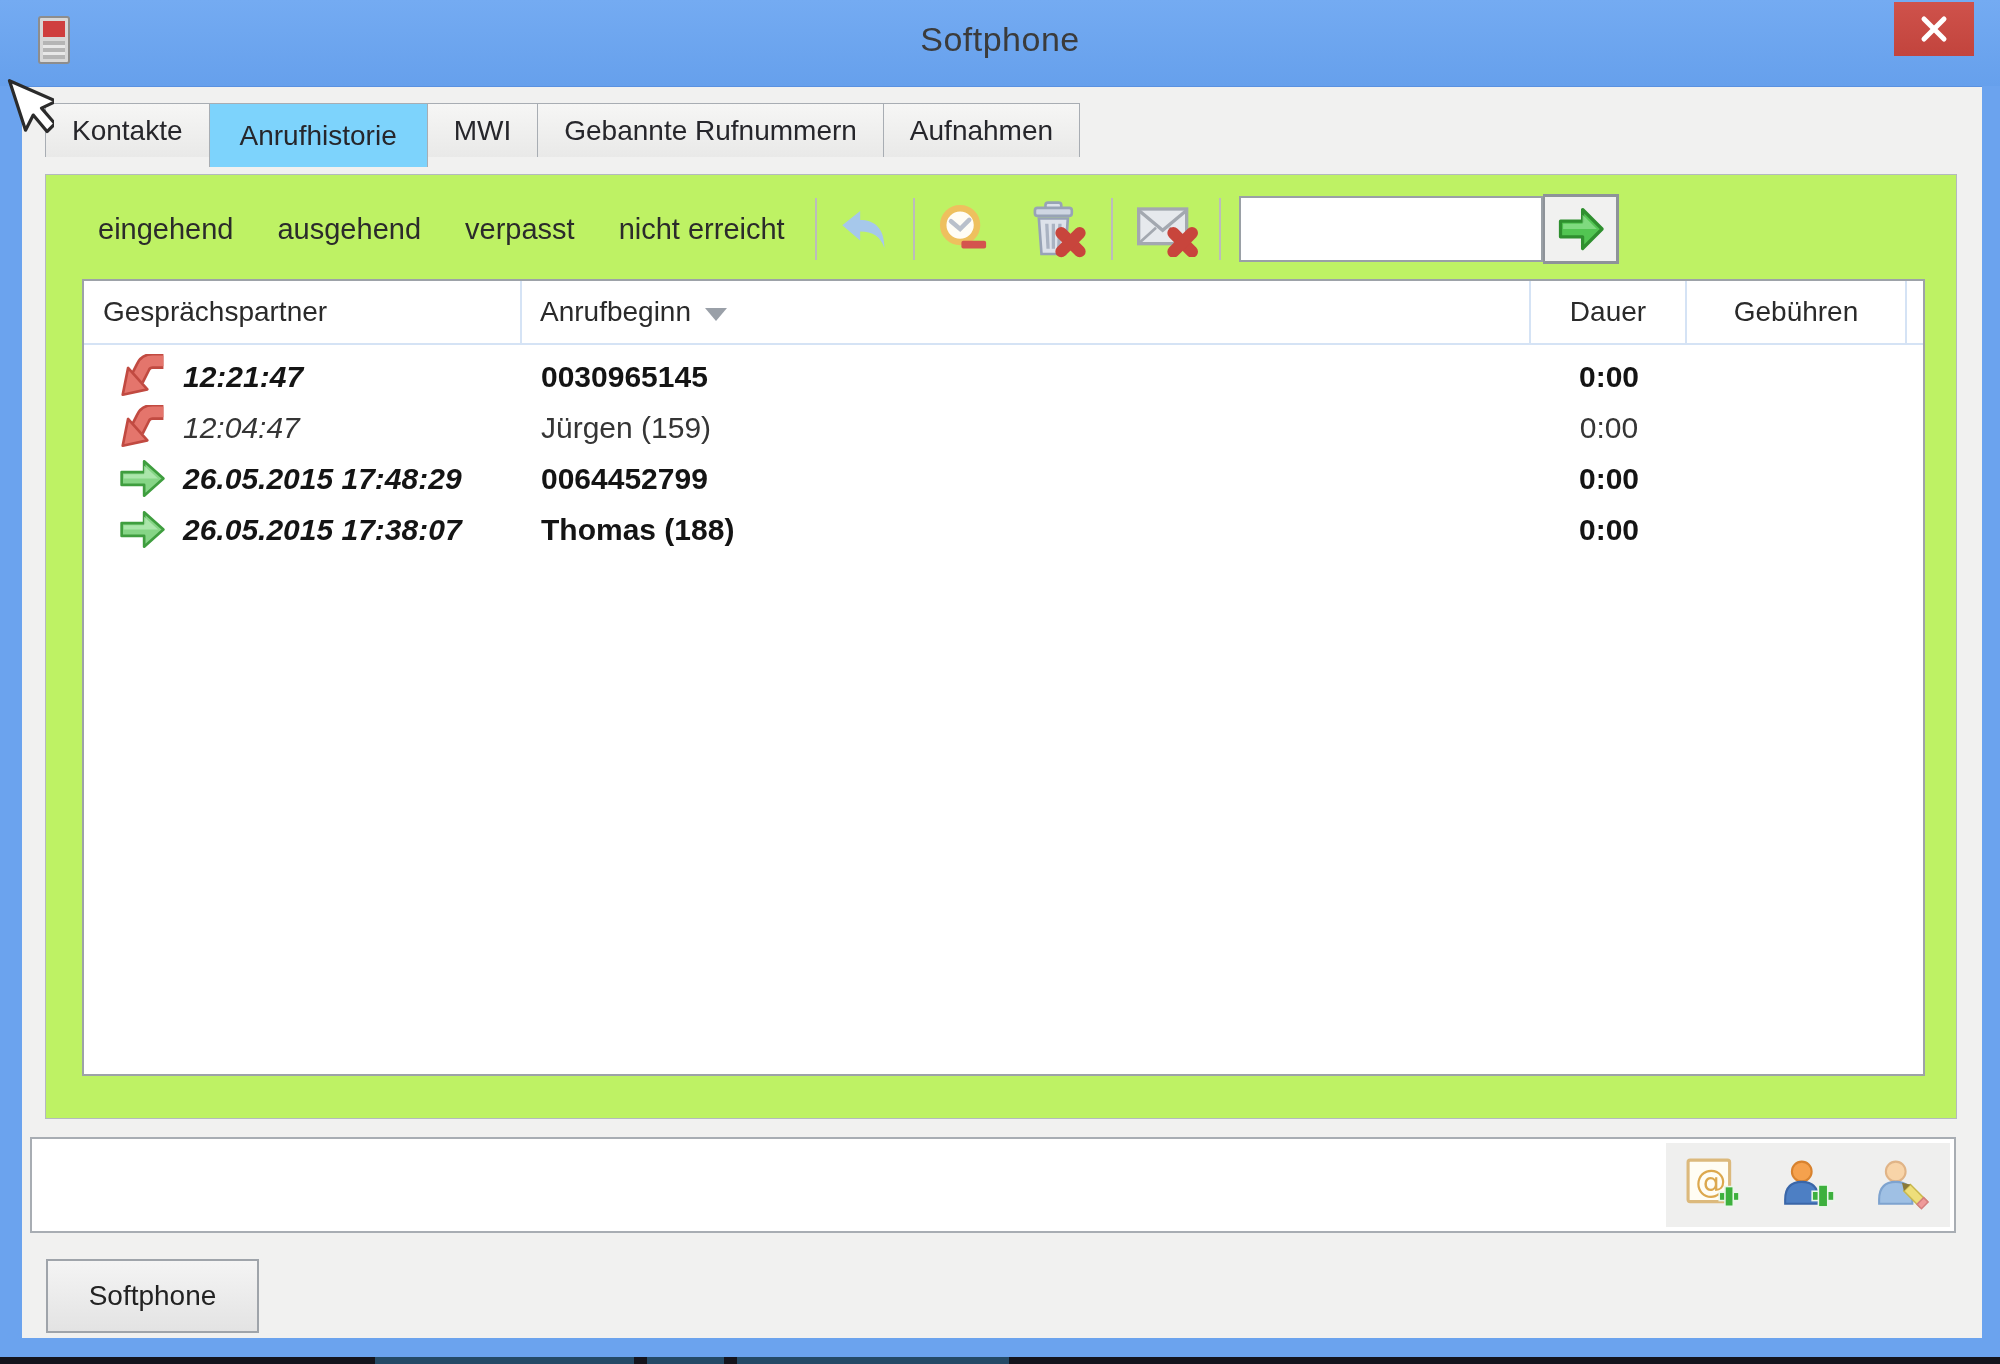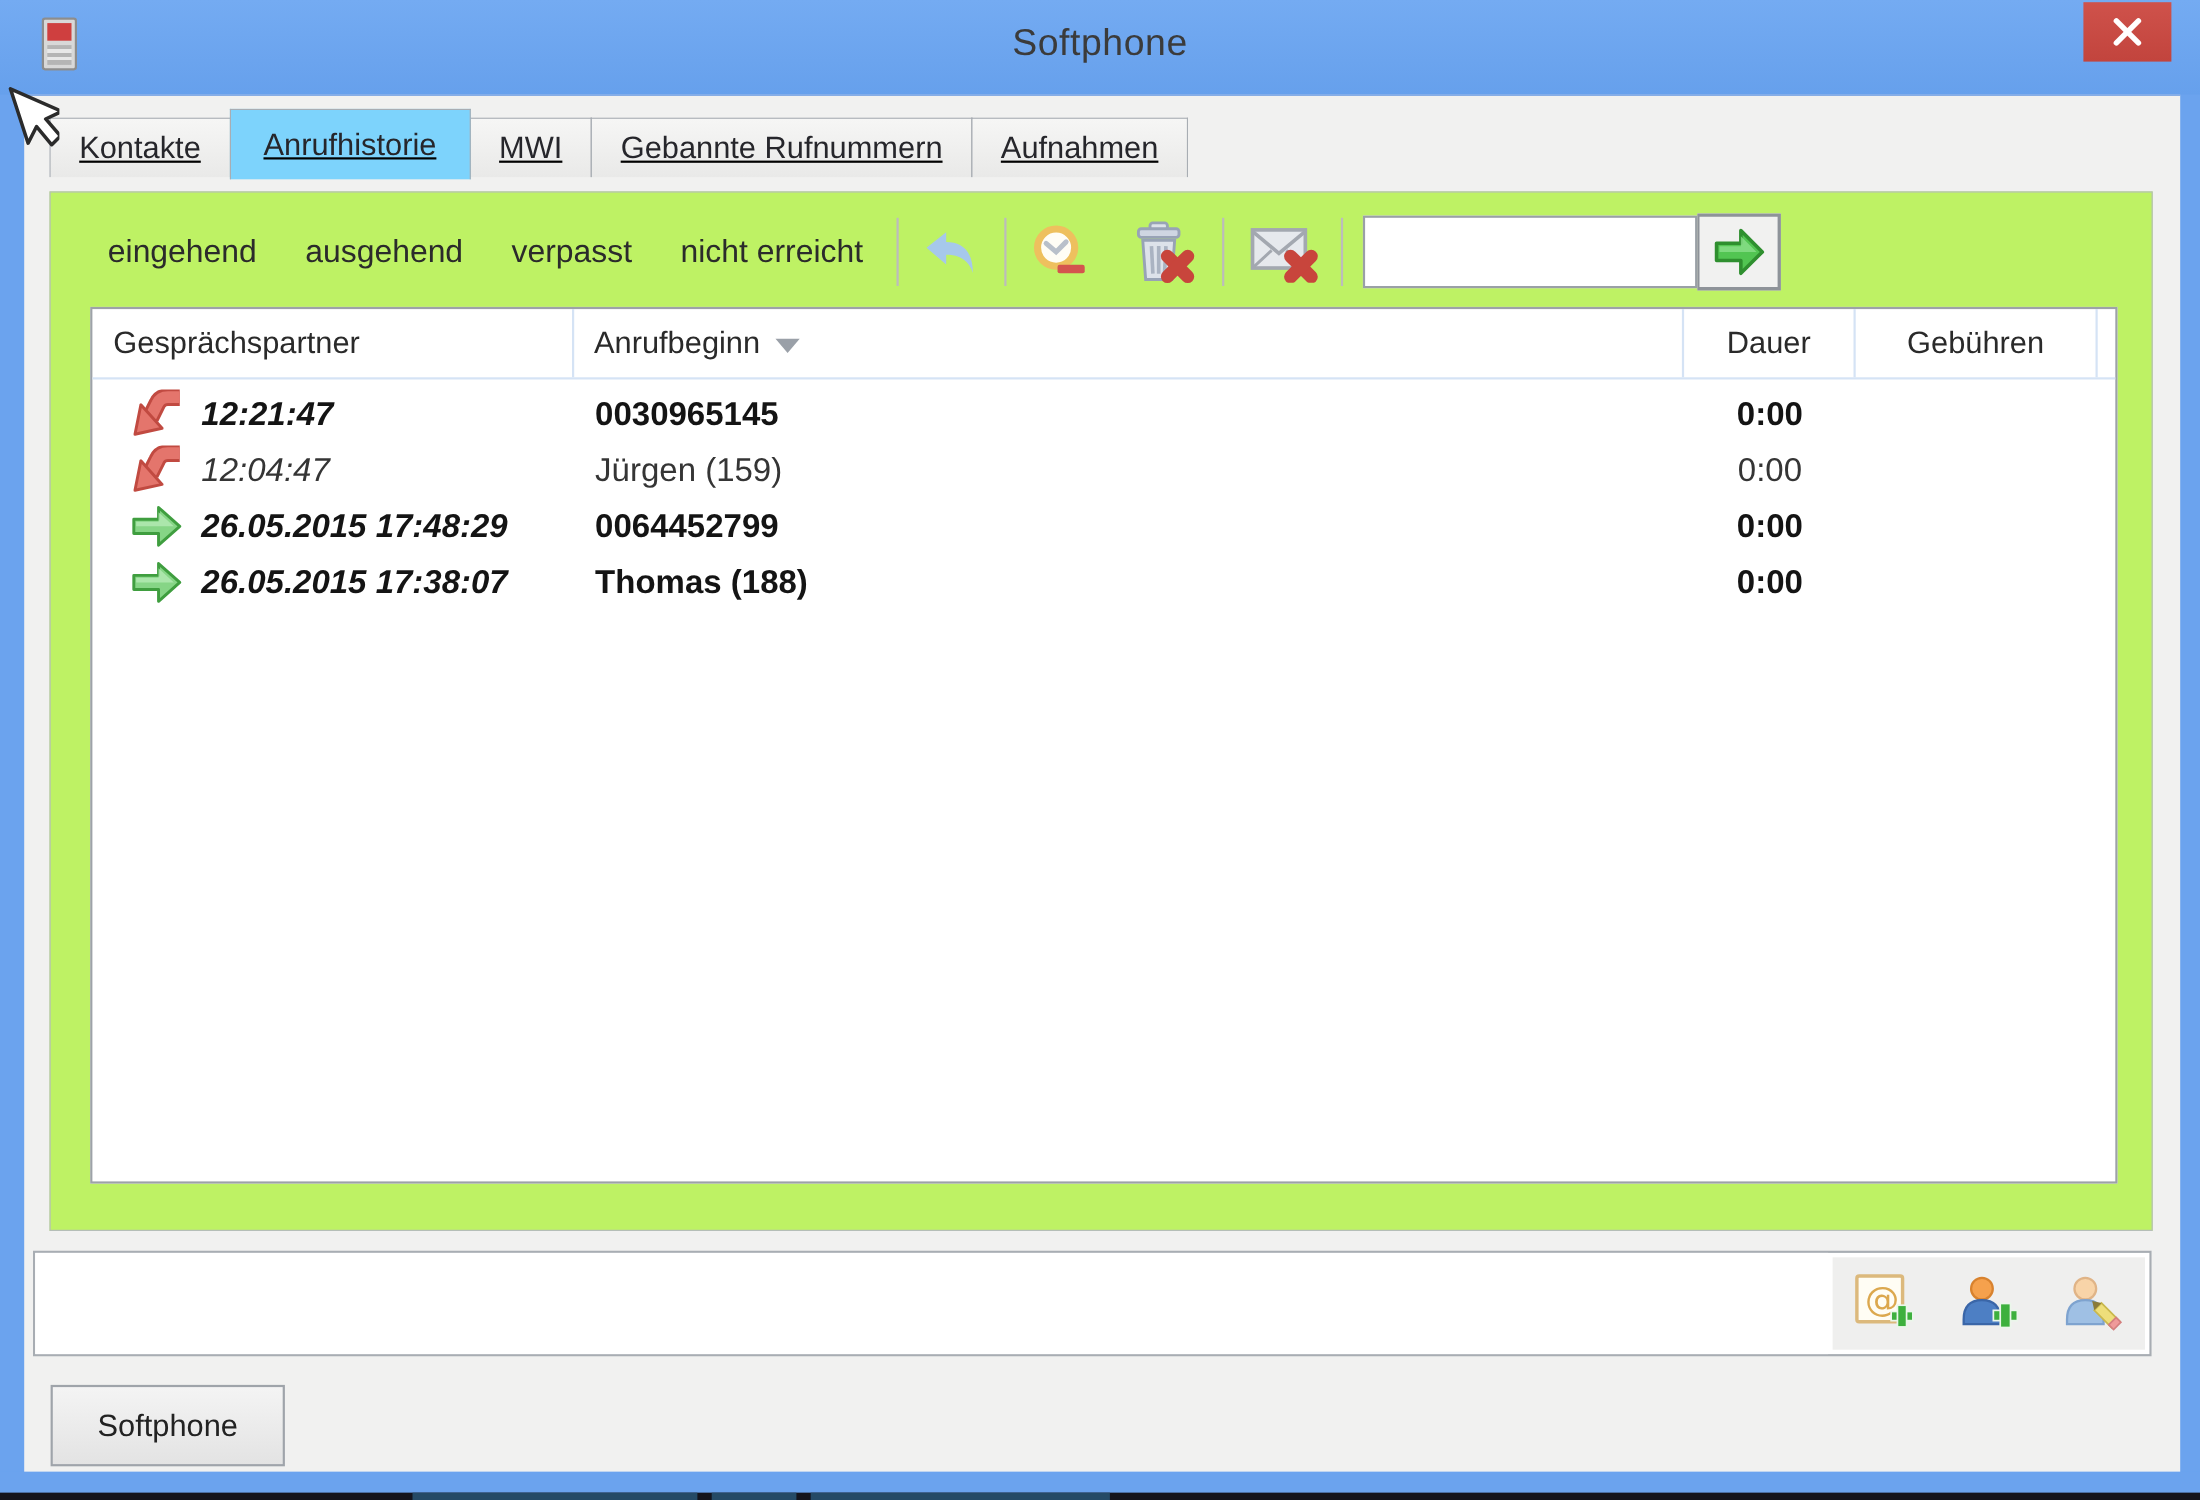--- a/index.html
+++ b/index.html
@@ -20,21 +20,21 @@
   .close-btn { position:absolute; left:1894px; top:2px; width:80px; height:54px;
                background:linear-gradient(#cf524b,#c2443d); display:flex; align-items:center;
                justify-content:center; cursor:default; }
   .content { position:absolute; left:22px; top:86px; width:1960px; height:1252px;
              background:#f1f1f0; border-top:1px solid #5a91e0; }
   .bottom-blue { position:absolute; left:0; top:1338px; width:2000px; height:19px; background:#6ba3ee; }
   .task-strip { position:absolute; left:0; top:1357px; width:2000px; height:7px; background:#14141c; }
   .task-strip span { position:absolute; top:0; height:7px; background:#254a66; }
 
   
-  .tabs { position:absolute; left:23px; top:16px; height:58px; display:flex; align-items:flex-end;text-decoration:underline; }
+  .tabs { position:absolute; left:23px; top:16px; height:58px; display:flex; align-items:flex-start; }
   .tab { height:54px; padding:0 26px; display:flex; align-items:center;
          background:linear-gradient(#f6f6f5,#e9e9e8); border:1px solid #a8adb3; border-bottom:none;
          font-size:28px; color:#26262b; margin-right:-1px; position:relative; }
   .tab.active { height:64px; background:#7dd3fc; z-index:5; padding:0 30px;
                 border:1px solid #a8adb3; border-bottom:none; margin-bottom:-2px; }
   .tabpage { position:absolute; left:23px; top:87px; width:1912px; height:945px;
              background:#bef264; border:1px solid #b4b9bf; z-index:1;padding-left:44px; }
 
   
   .toolbar { position:absolute; left:0; top:8px; height:92px; width:100%;

